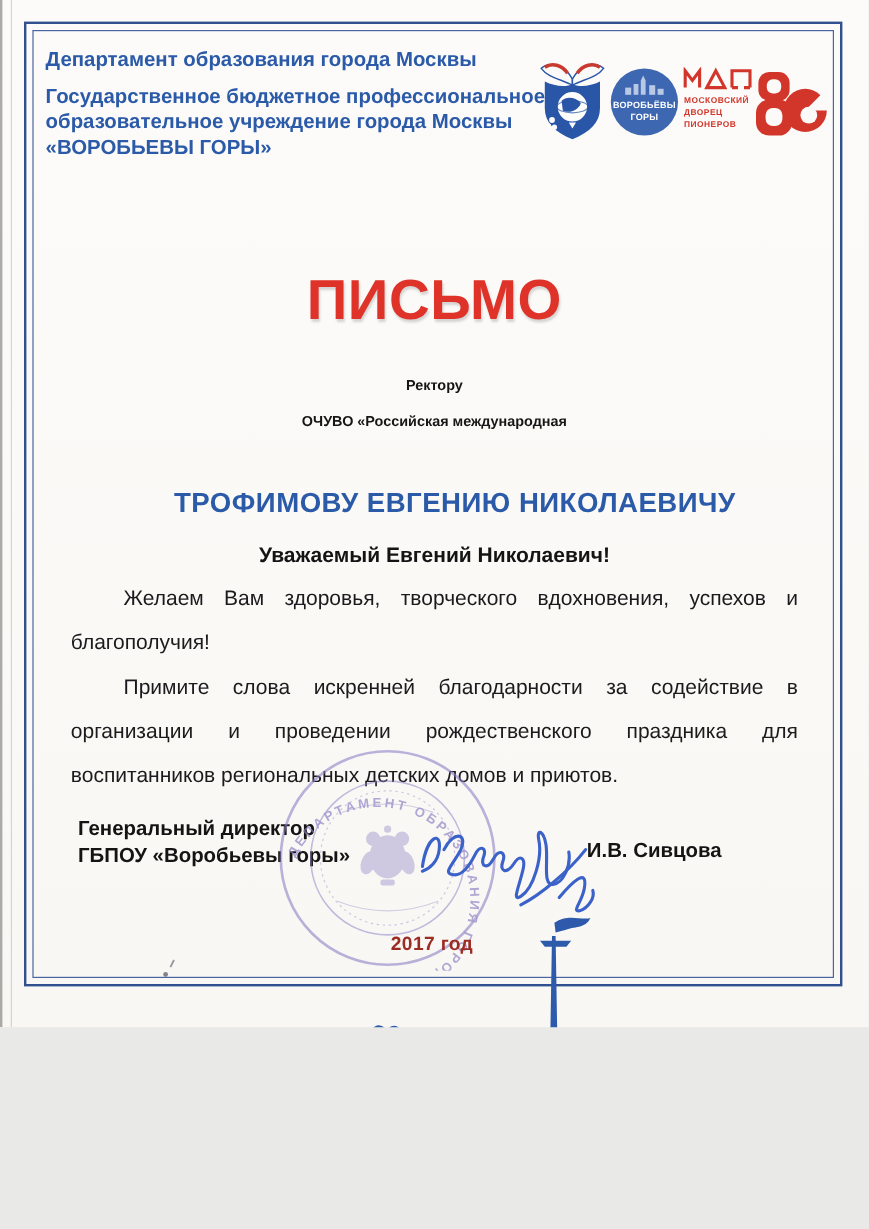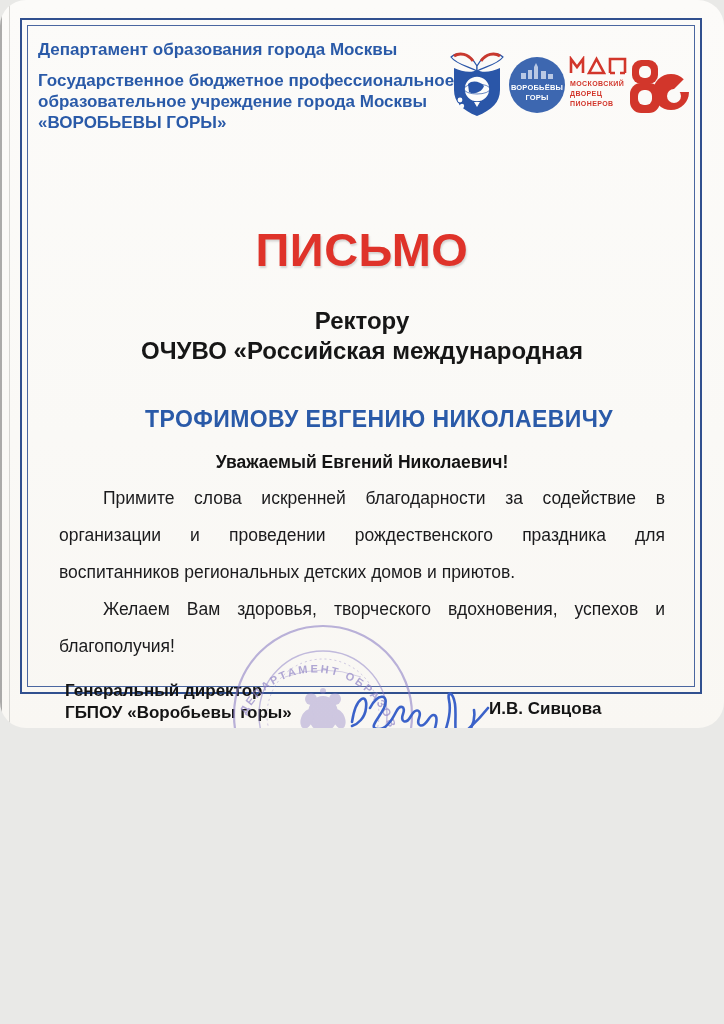--- a/index.html
+++ b/index.html
@@ -1,37 +1,36 @@
 <!DOCTYPE html>
 <html><head>
 <meta charset="utf-8">
 <style>
   html,body{margin:0;padding:0;}
   body{width:724px;height:1024px;background:#e9e9e7;}
   .page{
-    position:relative;width:724px;height:728px;overflow:hidden;
+    position:relative;width:724px;height:856px;overflow:hidden;
     background:linear-gradient(180deg,#fcfbf9 0%,#faf9f6 60%,#f9f7f3 100%);
     font-family:"Liberation Sans",sans-serif;
-    border-radius:26px;
   }
   .scan-edge{position:absolute;left:0;top:0;width:7px;height:100%;
     border-left:2px solid #6b6b6b;border-right:1px solid #b9b9b5;opacity:.55;}
   .frame-outer{position:absolute;left:20px;top:18px;right:22px;bottom:34px;
     border:2.5px solid #31508f;}
   .frame-inner{position:absolute;left:27px;top:25px;right:29px;bottom:41px;
     border:1.5px solid #4a66a0;}
   .header{position:absolute;left:38px;top:40px;color:#2a5aa8;font-weight:bold;}
   .header .dept{margin:0;font-size:17px;}
   .header .org{margin:10px 0 0 0;font-size:17px;line-height:21px;}
   .logo-row{position:absolute;left:448px;top:48px;display:flex;align-items:flex-start;gap:1px;}
   .title{position:absolute;left:0;width:100%;top:164px;text-align:center;
     color:#df332a;font-weight:bold;font-size:47px;line-height:57px;letter-spacing:.5px;
     text-shadow:1px 2px 2px rgba(110,110,110,.28);margin:0;}
   .addressee{position:absolute;left:0;width:100%;top:306px;text-align:center;
-    font-size:24px;font-weight:bold;color:#161616;line-height:30px;}
+    font-size:12px;font-weight:bold;color:#161616;line-height:30px;}
   .big-name{position:absolute;left:0;width:100%;top:406px;text-align:center;
     color:#2a5aa8;font-weight:bold;font-size:23px;letter-spacing:.4px;padding-left:17px;}
   .salutation{position:absolute;left:0;width:100%;top:452px;text-align:center;
     font-size:17.5px;font-weight:bold;color:#141414;}
   .body-text{position:absolute;left:59px;top:480px;width:606px;
     font-size:17.5px;line-height:37px;color:#1b1b1d;text-align:justify;}
   .body-text p{margin:0;text-indent:44px;}
   .sign-pos{position:absolute;left:65px;top:680px;font-size:17px;font-weight:bold;
     color:#141414;line-height:22px;}
   .sign-name{position:absolute;left:489px;top:699px;font-size:17px;font-weight:bold;color:#141414;}
@@ -120,22 +119,22 @@
   <div class="addressee">
     <span>Ректору</span><br>
     <span>ОЧУВО «Российская международная</span><br>
   </div>
 
   <div class="big-name">ТРОФИМОВУ ЕВГЕНИЮ НИКОЛАЕВИЧУ</div>
 
   <div class="salutation">Уважаемый Евгений Николаевич!</div>
 
   <div class="body-text">
+    <p>Желаем Вам здоровья, творческого вдохновения, успехов и благополучия!</p>
     <p>Примите слова искренней благодарности за содействие в организации и проведении рождественского праздника для воспитанников региональных детских домов и приютов.</p>
-    <p>Желаем Вам здоровья, творческого вдохновения, успехов и благополучия!</p>
   </div>
 
   <div class="sign-pos">
     <span>Генеральный директор</span><br>
     <span>ГБПОУ «Воробьевы горы»</span>
   </div>
 
   <div class="sign-name">И.В. Сивцова</div>
 
   <svg class="stamp" width="188" height="188" viewBox="0 0 188 188">

